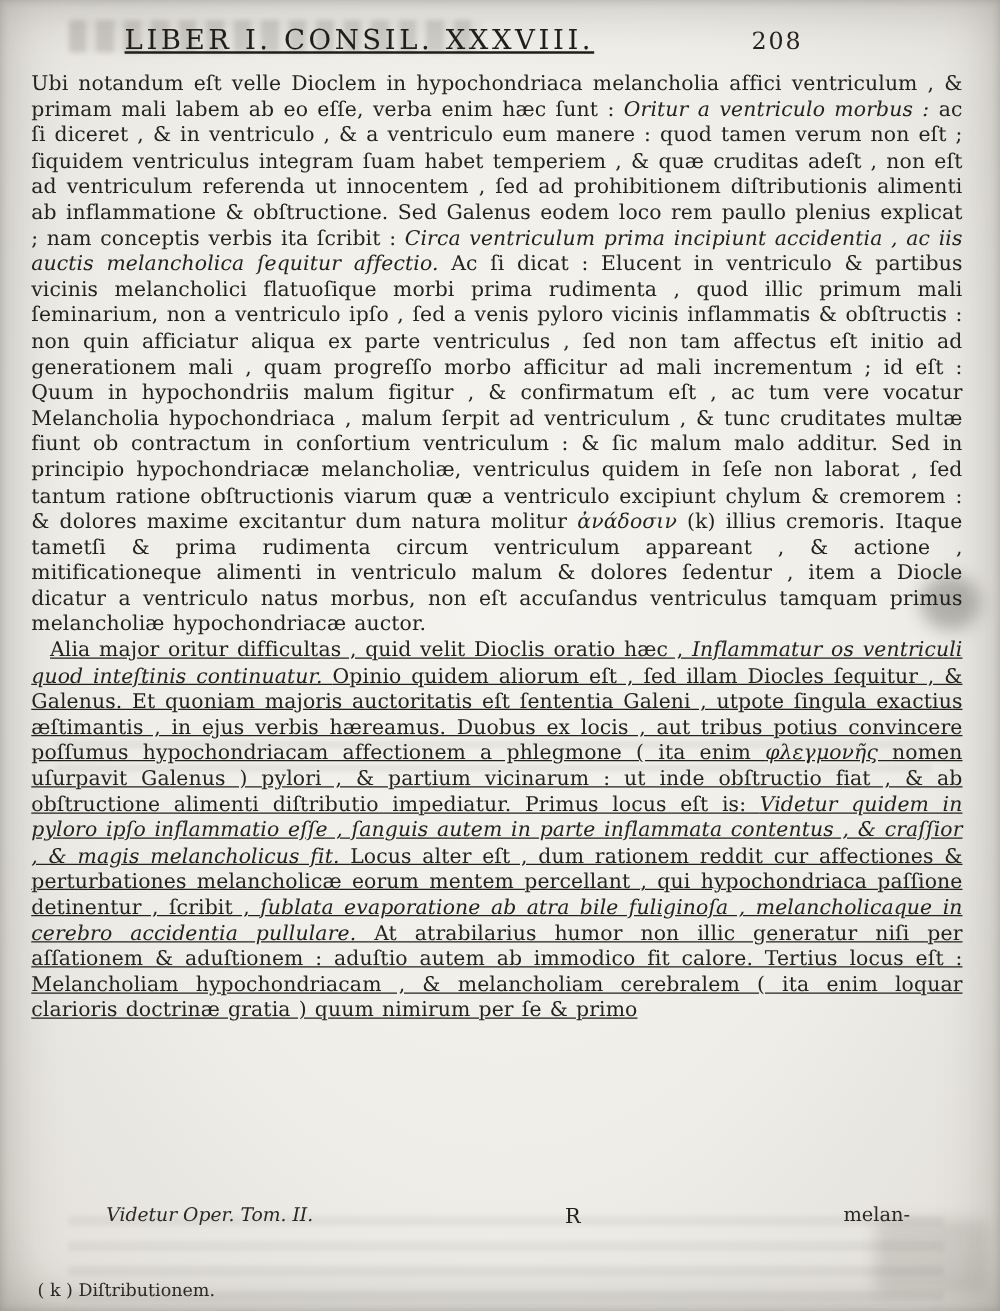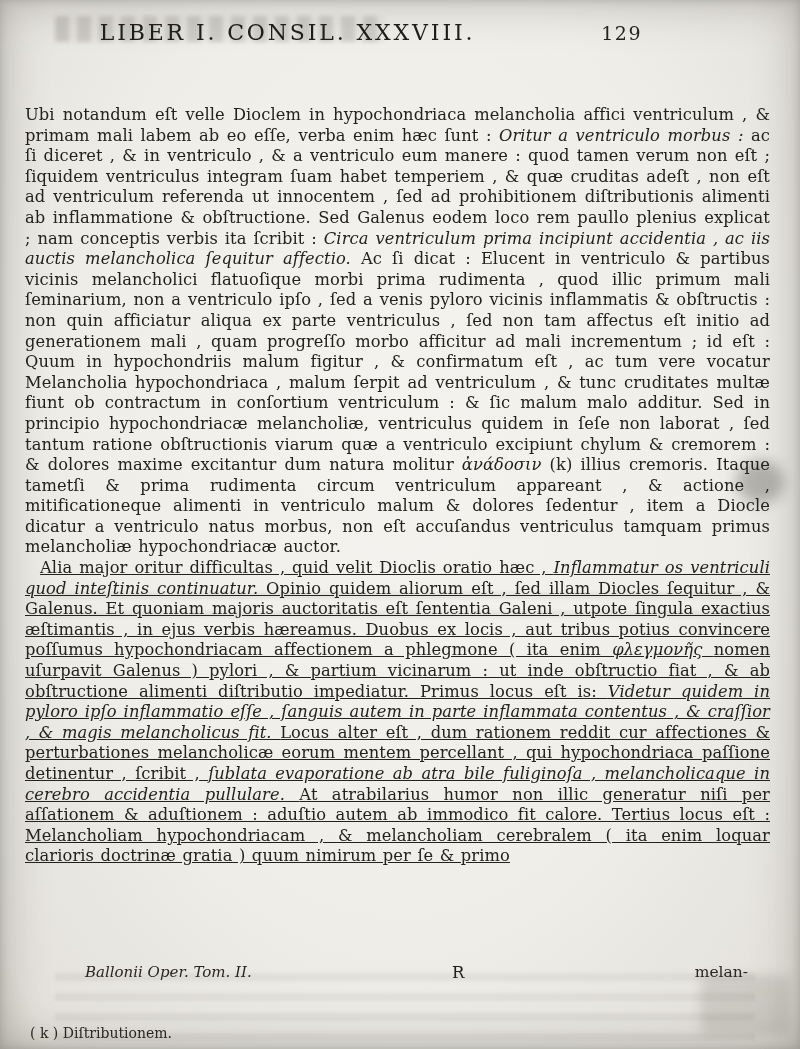--- a/index.html
+++ b/index.html
@@ -22,36 +22,36 @@
   }
   .header-title {
     position: absolute;
     left: 0;
     right: 220px;
     text-align: center;
     font-size: 22px;
     letter-spacing: 0.13em;
     white-space: nowrap;
     color: #201e19;
+    text-decoration: underline;
   }
   .page-number {
     position: absolute;
     right: 128px;
     top: 2px;
     font-size: 19px;
     letter-spacing: 0.08em;
     color: #26231d;
   }
   .body-text {
     position: absolute;
     top: 57px;
     left: 25px;
     right: 30px;
     text-align: justify;
-    margin-top: 48px;
   }
   .para {
     margin: 0;
     font-size: 16.3px;
     line-height: 20.6px;
     word-spacing: 1.2px;
     letter-spacing: 0.1px;
   }
   .para.indented { text-indent: 15px; text-decoration: underline; }
   .seg.roman { font-style: normal; }
@@ -72,21 +72,21 @@
     color: #2a2721;
   }
   .gathering-mark {
     position: absolute;
     left: 452px;
     font-size: 16.5px;
     color: #242119;
   }
   .catchword {
     position: absolute;
-    right: 52px;
+    right: 72px;
     font-size: 15.5px;
     color: #2a2721;
   }
   .footnote {
     position: absolute;
     left: 30px;
     bottom: 8px;
     font-size: 14px;
     color: #2a2721;
   }
@@ -124,29 +124,29 @@
 <div class="page">
 
   <div class="ghost ghost-top"></div>
   <div class="ghost ghost-mid"></div>
   <div class="ghost ghost-right-smudge"></div>
   <div class="ghost ghost-bottom"></div>
   <div class="ghost ghost-bottom-right"></div>
 
   <div class="header">
     <div class="header-title">LIBER I. CONSIL. XXXVIII.</div>
-    <div class="page-number">129</div>
+    <div class="page-number">208</div>
   </div>
 
   <div class="body-text">
     <p class="para"><span class="seg roman">Ubi notandum eſt velle Dioclem in hypochondriaca melancholia affici ventriculum , &amp; primam mali labem ab eo eſſe, verba enim hæc ſunt : </span><span class="seg italic">Oritur a ventriculo morbus : </span><span class="seg roman">ac ſi diceret , &amp; in ventriculo , &amp; a ventriculo eum manere : quod tamen verum non eſt ; ſiquidem ventriculus integram ſuam habet temperiem , &amp; quæ cruditas adeſt , non eſt ad ventriculum referenda ut innocentem , ſed ad prohibitionem diſtributionis alimenti ab inflammatione &amp; obſtructione. Sed Galenus eodem loco rem paullo plenius explicat ; nam conceptis verbis ita ſcribit : </span><span class="seg italic">Circa ventriculum prima incipiunt accidentia , ac iis auctis melancholica ſequitur affectio. </span><span class="seg roman">Ac ſi dicat : Elucent in ventriculo &amp; partibus vicinis melancholici flatuoſique morbi prima rudimenta , quod illic primum mali ſeminarium, non a ventriculo ipſo , ſed a venis pyloro vicinis inflammatis &amp; obſtructis : non quin afficiatur aliqua ex parte ventriculus , ſed non tam affectus eſt initio ad generationem mali , quam progreſſo morbo afficitur ad mali incrementum ; id eſt : Quum in hypochondriis malum figitur , &amp; confirmatum eſt , ac tum vere vocatur Melancholia hypochondriaca , malum ſerpit ad ventriculum , &amp; tunc cruditates multæ fiunt ob contractum in conſortium ventriculum : &amp; ſic malum malo additur. Sed in principio hypochondriacæ melancholiæ, ventriculus quidem in ſeſe non laborat , ſed tantum ratione obſtructionis viarum quæ a ventriculo excipiunt chylum &amp; cremorem : &amp; dolores maxime excitantur dum natura molitur </span><span class="seg greek">ἀνάδοσιν </span><span class="seg roman">(k) illius cremoris. Itaque tametſi &amp; prima rudimenta circum ventriculum appareant , &amp; actione , mitificationeque alimenti in ventriculo malum &amp; dolores ſedentur , item a Diocle dicatur a ventriculo natus morbus, non eſt accuſandus ventriculus tamquam primus melancholiæ hypochondriacæ auctor.</span></p>
     <p class="para indented"><span class="seg roman">Alia major oritur difficultas , quid velit Dioclis oratio hæc , </span><span class="seg italic">Inflammatur os ventriculi quod inteſtinis continuatur. </span><span class="seg roman">Opinio quidem aliorum eſt , ſed illam Diocles ſequitur , &amp; Galenus. Et quoniam majoris auctoritatis eſt ſententia Galeni , utpote ſingula exactius æſtimantis , in ejus verbis hæreamus. Duobus ex locis , aut tribus potius convincere poſſumus hypochondriacam affectionem a phlegmone ( ita enim </span><span class="seg greek">φλεγμονῆς </span><span class="seg roman">nomen uſurpavit Galenus ) pylori , &amp; partium vicinarum : ut inde obſtructio fiat , &amp; ab obſtructione alimenti diſtributio impediatur. Primus locus eſt is: </span><span class="seg italic">Videtur quidem in pyloro ipſo inflammatio eſſe , ſanguis autem in parte inflammata contentus , &amp; craſſior , &amp; magis melancholicus fit. </span><span class="seg roman">Locus alter eſt , dum rationem reddit cur affectiones &amp; perturbationes melancholicæ eorum mentem percellant , qui hypochondriaca paſſione detinentur , ſcribit , </span><span class="seg italic">ſublata evaporatione ab atra bile fuliginoſa , melancholicaque in cerebro accidentia pullulare. </span><span class="seg roman">At atrabilarius humor non illic generatur niſi per aſſationem &amp; aduſtionem : aduſtio autem ab immodico fit calore. Tertius locus eſt : Melancholiam hypochondriacam , &amp; melancholiam cerebralem ( ita enim loquar clarioris doctrinæ gratia ) quum nimirum per ſe &amp; primo</span></p>
   </div>
 
   <div class="footer-line">
-    <span class="signature-title">Ballonii Oper. Tom. II.</span>
+    <span class="signature-title">Videtur Oper. Tom. II.</span>
     <span class="gathering-mark">R</span>
     <span class="catchword">melan-</span>
   </div>
 
   <div class="footnote">( k ) Diſtributionem.</div>
 
 </div>
 
 </body></html>

